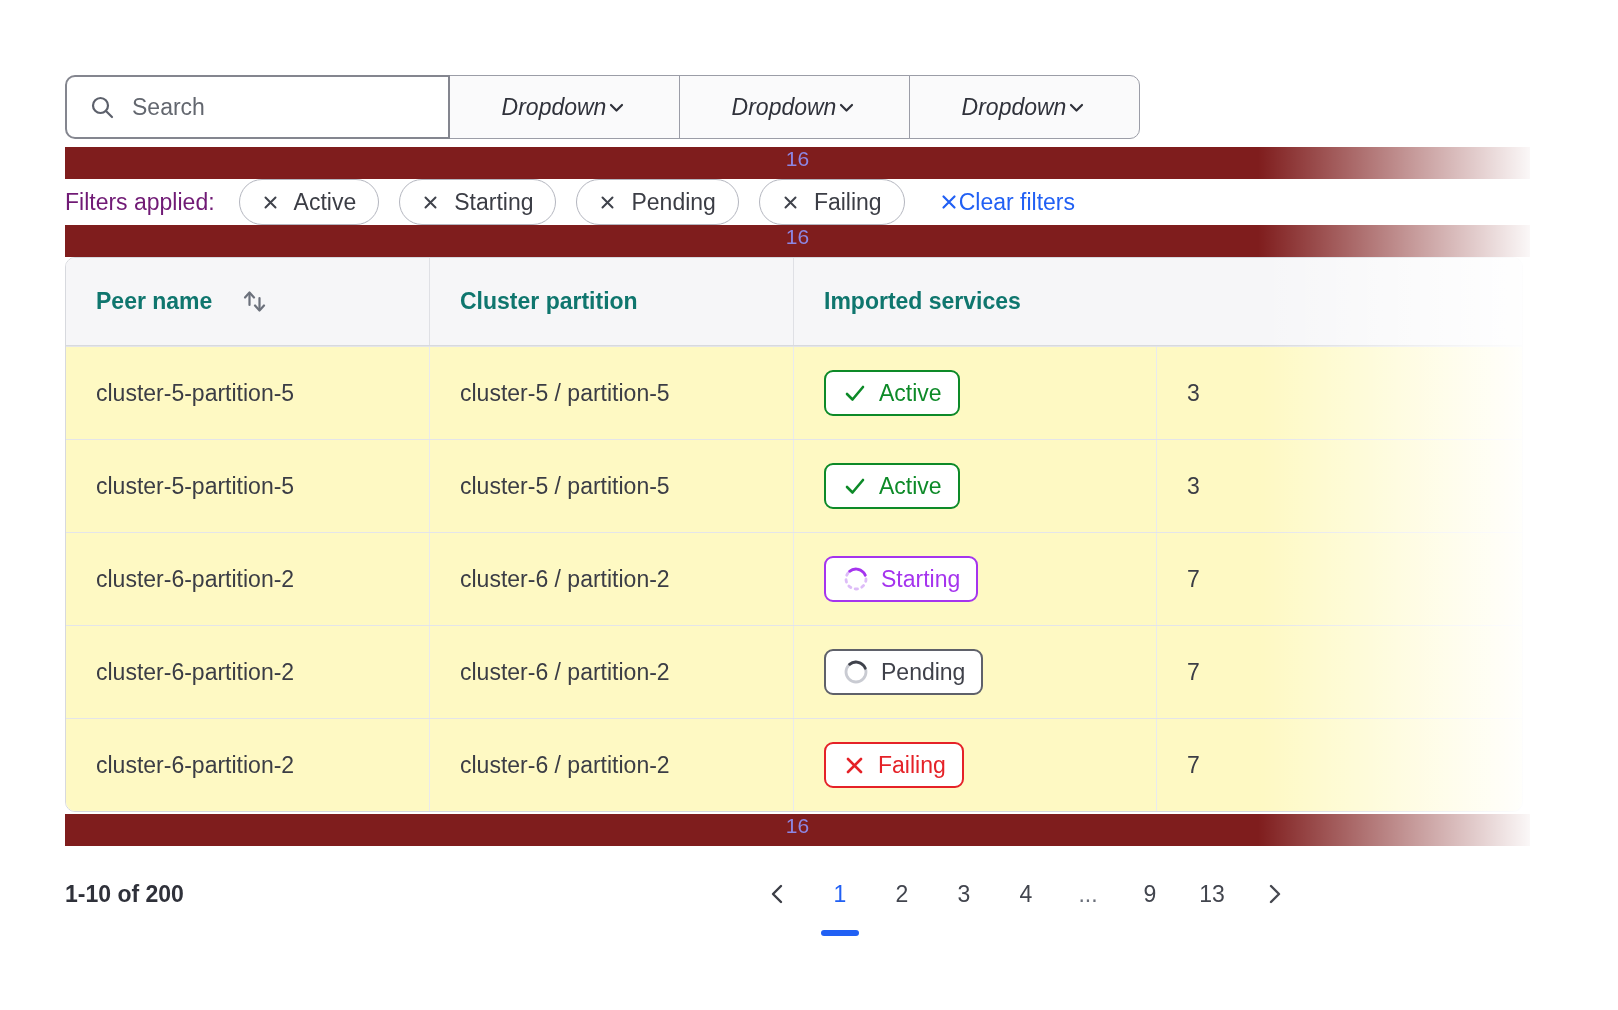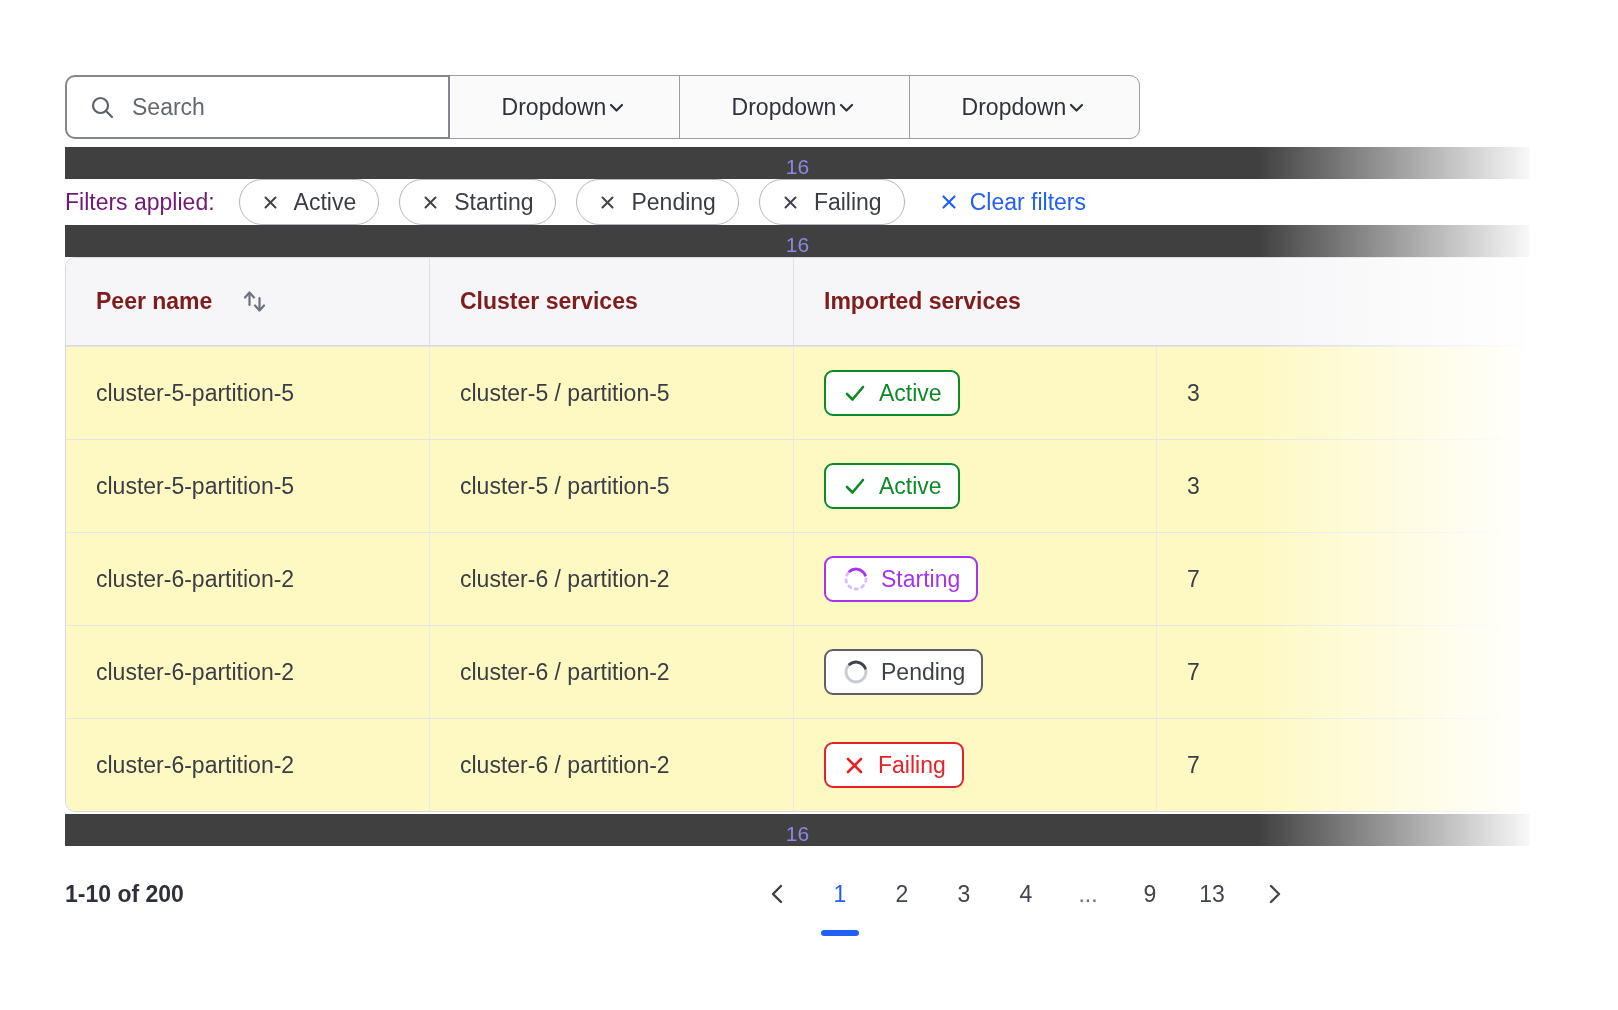--- a/index.html
+++ b/index.html
@@ -7,43 +7,43 @@
   .page { position:relative; width:1618px; height:958px; overflow:hidden; }
   .content { padding:75px 0 0 65px; }
 
   
   .toolbar { display:flex; width:1078px; height:64px; }
   .search-box { width:385px; height:64px; display:flex; align-items:center; gap:16px; padding-left:22px;
                 background:#fff; border:2px solid #84868f; border-radius:10px 0 0 10px; position:relative; z-index:2; }
   .search-box input { border:none; outline:none; font-size:23px; font-family:"Liberation Sans", sans-serif; color:#3b3d45; width:300px; background:transparent; }
   .search-box input::placeholder { color:#63676f; }
   .dropdown-btn { width:231px; height:64px; display:flex; align-items:center; justify-content:center; 
-                  background:#fafafb; border:1px solid #9b9da7; margin-left:-1px; cursor:pointer; }
+                  background:#fafafb; border:1px solid #9b9da7; margin-left:-1px; cursor:pointer;font-style:italic; }
   .dropdown-btn span { font-size:23px; color:#30323b; }
   .dropdown-btn:last-child { border-radius:0 10px 10px 0; }
 
   
-  .spacer-bar { width:1465px; height:32px; background:#404040; display:flex; align-items:flex-end; justify-content:center; }
+  .spacer-bar { width:1465px; height:32px; background:#7f1d1d; display:flex; align-items:flex-start; justify-content:center; }
   .spacer-bar span { font-size:21px; color:#8d86e2; }
   .spacer-1 { margin-top:8px; }
   .spacer-3 { margin-top:2px; }
 
   
   .filters-row { display:flex; align-items:center; height:46px; }
   .filters-label { font-size:23px; color:#701a75; margin-right:24px; }
   .chips { display:flex; gap:20px; }
   .chip { display:inline-flex; align-items:center; gap:15px; height:46px; padding:0 22px;
           border:1.5px solid #b4b6bf; border-radius:24px; background:#fff; font-size:23px; color:#3b3d45; cursor:pointer; }
-  .clear-filters { display:inline-flex; align-items:center; gap:11px; margin-left:34px; cursor:pointer; }
+  .clear-filters { display:inline-flex; align-items:center; margin-left:34px; cursor:pointer; }
   .clear-filters span { font-size:23px; color:#2160f4; }
 
   
   .table { width:1458px; margin-top:0; border:1px solid #d7d9de; border-radius:10px; background:#fff; overflow:hidden; }
   .thead { display:flex; height:88px; background:#f6f6f8; border-bottom:1px solid #d8dade; }
-  .th { display:flex; align-items:center; gap:28px; padding-left:30px; font-size:23px; font-weight:700; color:#7f1d1d; border-left:1px solid #dfe0e5; cursor:pointer; }
+  .th { display:flex; align-items:center; gap:28px; padding-left:30px; font-size:23px; font-weight:700; color:#0f766e; border-left:1px solid #dfe0e5; cursor:pointer; }
   .th:first-child { border-left:none; }
   .tr { display:flex; height:93px; border-top:1px solid #e4e5e9; background:#fef9c3; }
   .tr:first-child { border-top:none; }
   .td { display:flex; align-items:center; padding-left:30px; font-size:23px; color:#3b3d45; border-left:1px solid #e9eaee; }
   .td:first-child { border-left:none; }
   .col-1 { width:363px; } .col-2 { width:364px; } .col-3 { width:363px; } .col-4 { flex:1; }
 
   
   .badge { display:inline-flex; align-items:center; gap:11px; height:46px; padding:0 16px;
            border-radius:9px; border:2px solid; background:#fff; font-size:23px; font-weight:500; }
@@ -172,21 +172,21 @@
           <span>
             <svg width="29" height="29" viewBox="0 0 29 29" fill="none" stroke="#6c717c" stroke-width="2.2" stroke-linecap="round" stroke-linejoin="round">
                 <path d="M9.5 18 V6.5"></path>
                 <path d="M5 10.5 L9.5 5.5 L14 10.5"></path>
                 <path d="M19.5 11 V22.5"></path>
                 <path d="M15 18.5 L19.5 23.5 L24 18.5"></path>
               </svg>
           </span>
         </div>
         <div class="th col-2">
-          <span>Cluster services</span>
+          <span>Cluster partition</span>
         </div>
         <div class="th col-4">
           <span>Imported services</span>
         </div>
       </div>
 
       <div class="tr">
         <div class="td col-1">cluster-5-partition-5</div>
         <div class="td col-2">cluster-5 / partition-5</div>
         <div class="td col-3">

